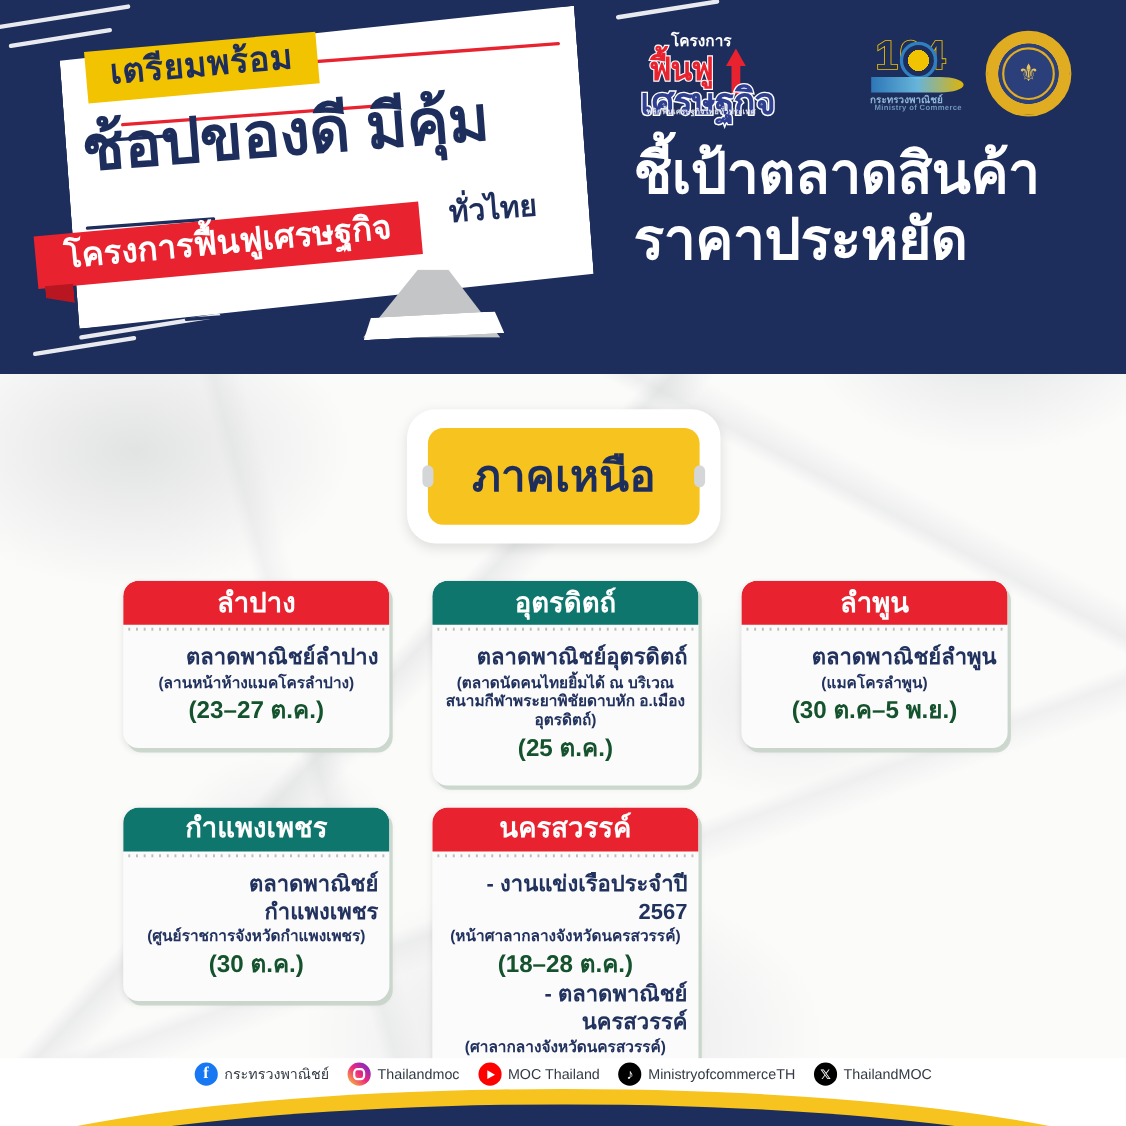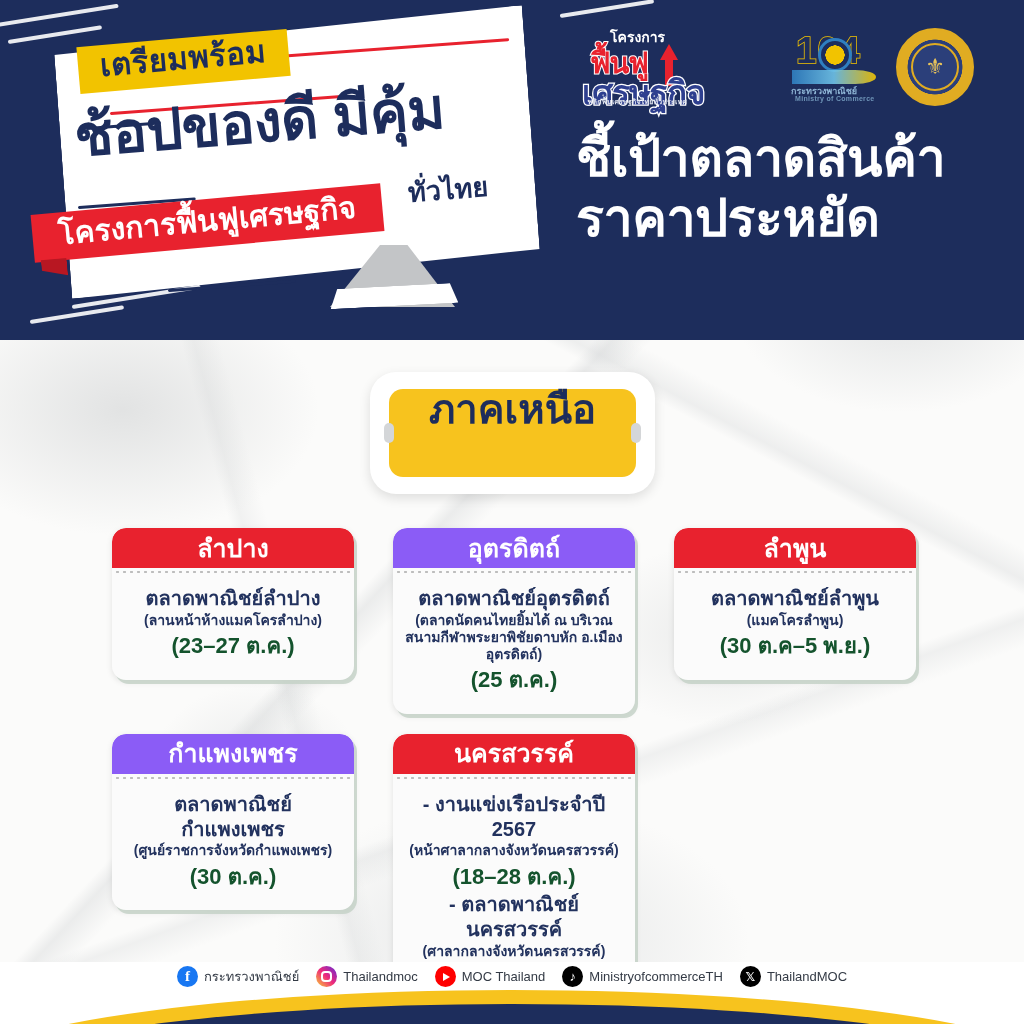--- a/index.html
+++ b/index.html
@@ -247,21 +247,21 @@
   .region-wrap {
     position: absolute; left: 370px; top: 372px;
     width: 285px; height: 122px;
     background: #ffffff; border-radius: 26px;
     box-shadow: 0 4px 12px rgba(0,0,0,.12);
     display: flex; align-items: center; justify-content: center;
   }
   .region-badge {
     width: 247px; height: 88px;
     background: #f7c31e; border-radius: 14px;
-    display: flex; justify-content: center;
+    display: flex; align-items: center; justify-content: center;
     position: relative;
   }
   .region-badge .notch {
     position: absolute; top: 50%; transform: translateY(-50%);
     width: 10px; height: 20px; background: #d4d6d8; border-radius: 5px;
   }
   .region-badge .notch.l { left: -5px; }
   .region-badge .notch.r { right: -5px; }
   .region-badge span {
     font-size: 40px; font-weight: 700; color: #1d2d5c; line-height: 1;
@@ -286,38 +286,39 @@
   }
   .card-head {
     height: 40px;
     display: flex; align-items: center; justify-content: center;
     border-radius: 14px 14px 0 0;
   }
   .card-head span {
     font-size: 25px; font-weight: 700; color: #ffffff; line-height: 1;
   }
   .card-head.red  { background: #e8222e; }
-  .card-head.navy { background: #8b5cf6; }
+  .card-head.navy { background: #0f766e; }
 
   .card-dots {
     height: 8px;
     background-image: radial-gradient(circle, #bdbdbd 1.1px, transparent 1.3px);
     background-size: 7px 8px; background-position: 2px center;
     background-repeat: repeat-x;
   }
 
   .card-body {
     padding: 10px 10px 20px 10px;
     text-align: center;
     color: #22325e;
   }
   .card-body .entry + .entry { margin-top: 2px; }
   .line-main {
     font-size: 20px; font-weight: 700; line-height: 1.24;
     color: #22325e;
+    text-align: right;
   }
   .line-sub {
     font-size: 14px; font-weight: 700; line-height: 1.22;
     color: #22325e; margin-top: 1px;
   }
   .line-date {
     font-size: 22px; font-weight: 700; line-height: 1.22;
     color: #14532d; margin-top: 4px;
   }
 

